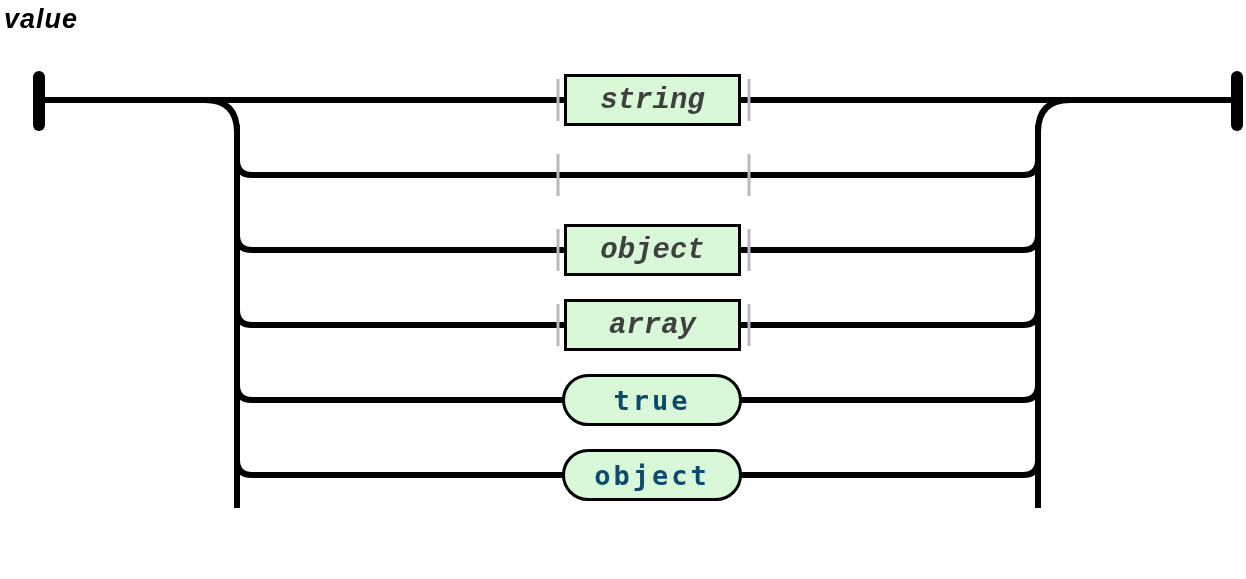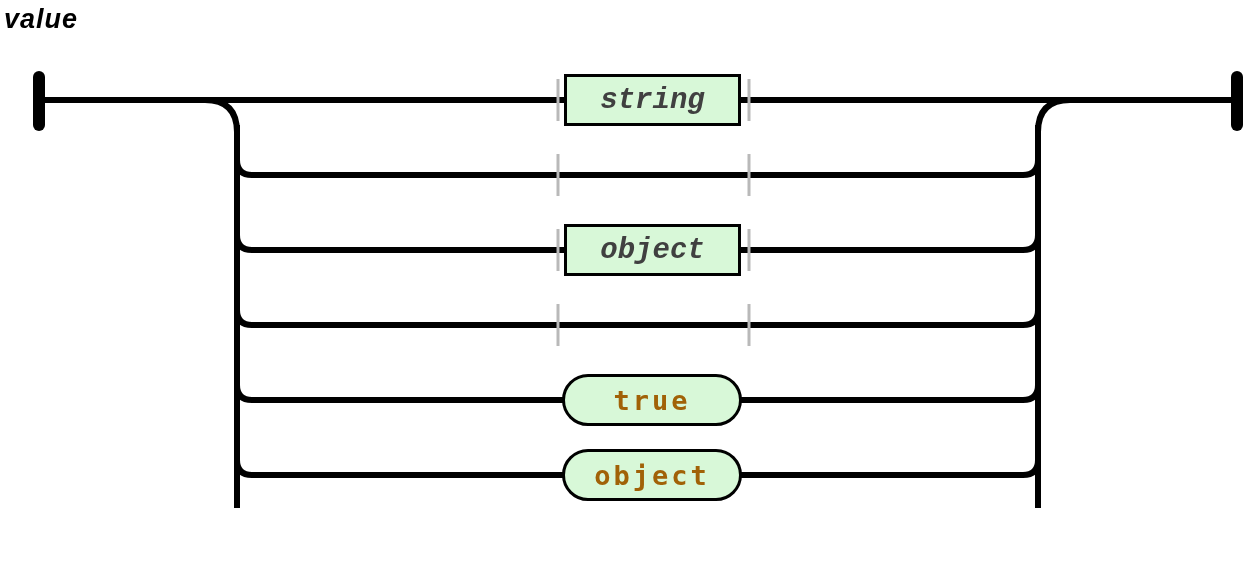--- a/index.html
+++ b/index.html
@@ -32,21 +32,21 @@
     font-weight:bold;font-style:italic;
     font-size:29px;color:#404040;
   }
   .node.terminal{
     width:180px;left:562px;
     border-radius:26px;
   }
   .node.terminal span{
     font-family:"DejaVu Sans Mono",monospace;
     font-weight:bold;
-    font-size:27px;color:#a16207;
+    font-size:27px;color:#0c4a6e;
     letter-spacing:3px;
   }
   
   .row-string{top:74px;}  .row-number{top:149px;} .row-object{top:224px;}
   .row-array{top:299px;}  .row-true{top:374px;}   .row-false{top:449px;}
   .row-null{top:524px;}
   .nonterminal{left:564px;}
 </style>
 </head>
 <body>
@@ -86,20 +86,23 @@
       <line x1="749" y1="304" x2="749" y2="346"></line>
     </g>
   </svg>
 
   <div class="node nonterminal row-string">
     <span>string</span>
   </div>
   <div class="node nonterminal row-object">
     <span>object</span>
   </div>
+  <div class="node nonterminal row-array">
+    <span>array</span>
+  </div>
 
   <div class="node terminal row-true">
     <span>true</span>
   </div>
   <div class="node terminal row-false">
     <span>object</span>
   </div>
 
 </div>
 

